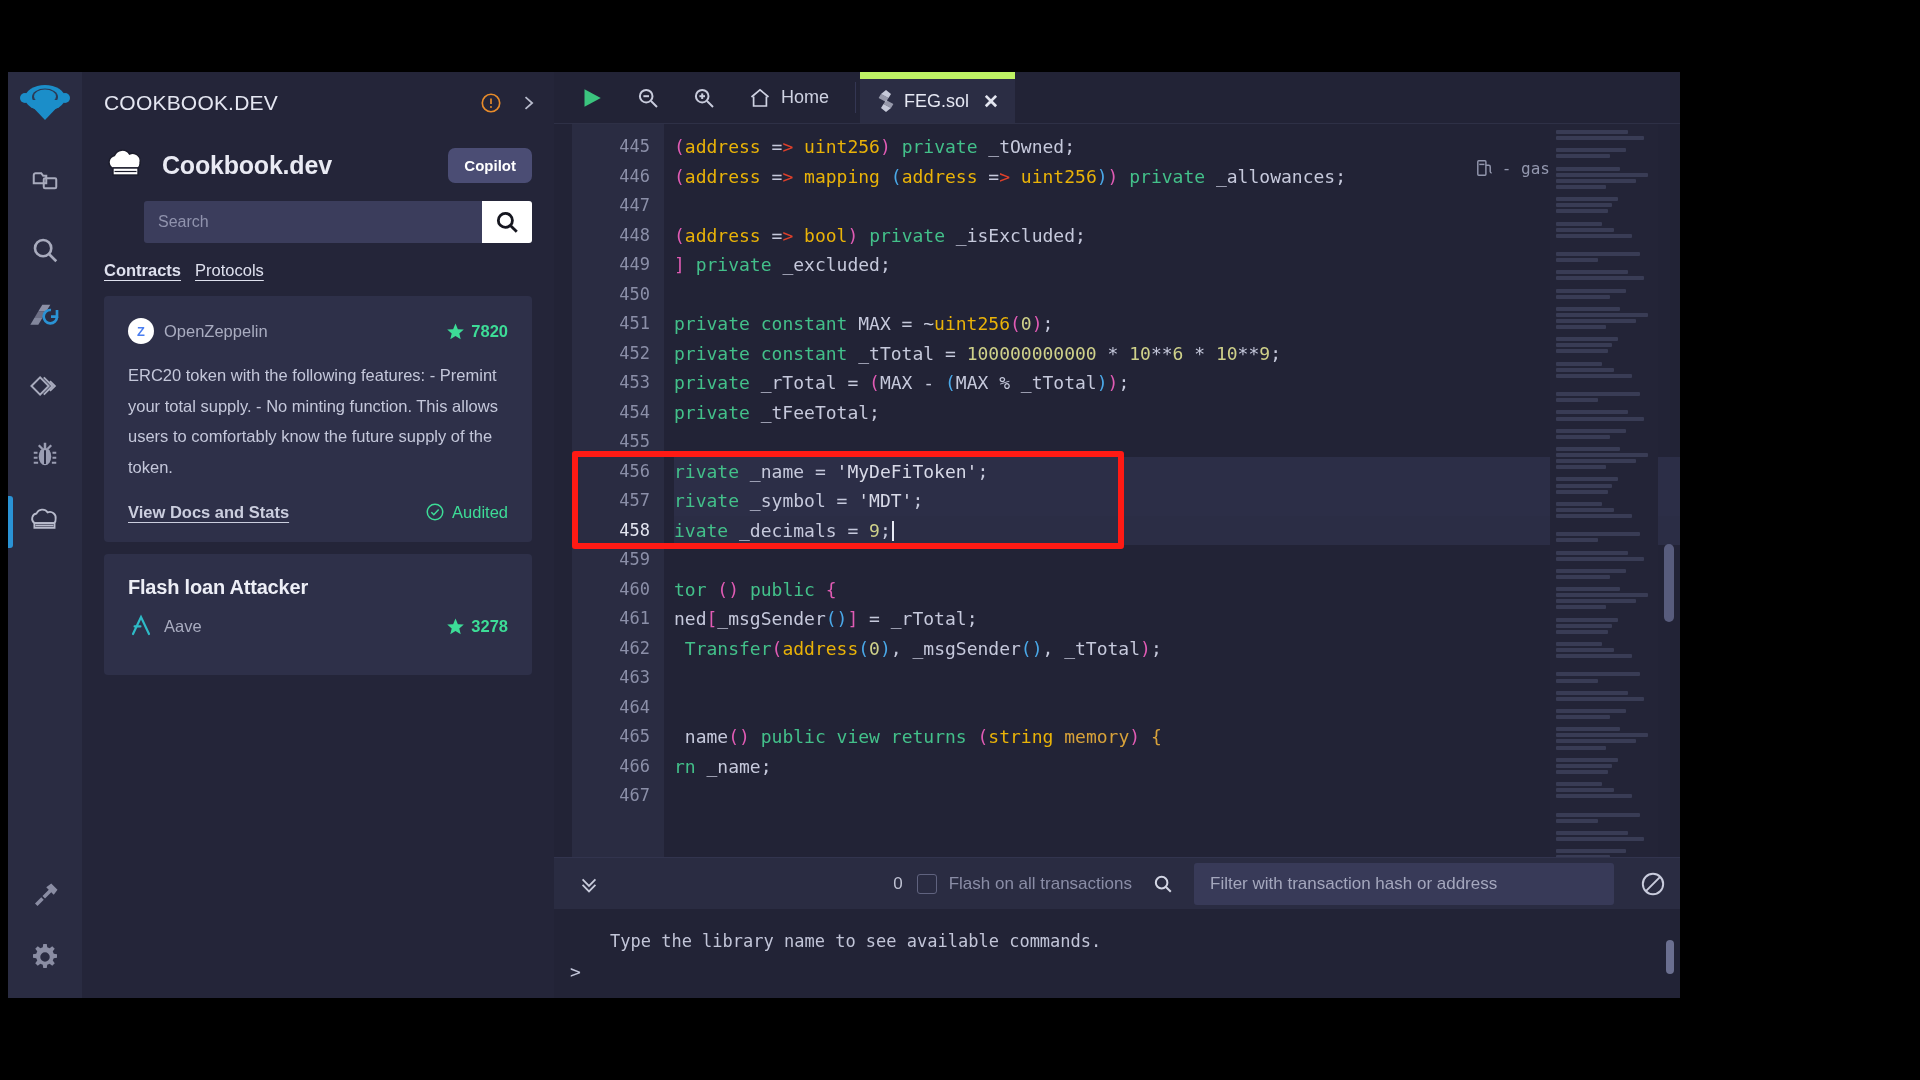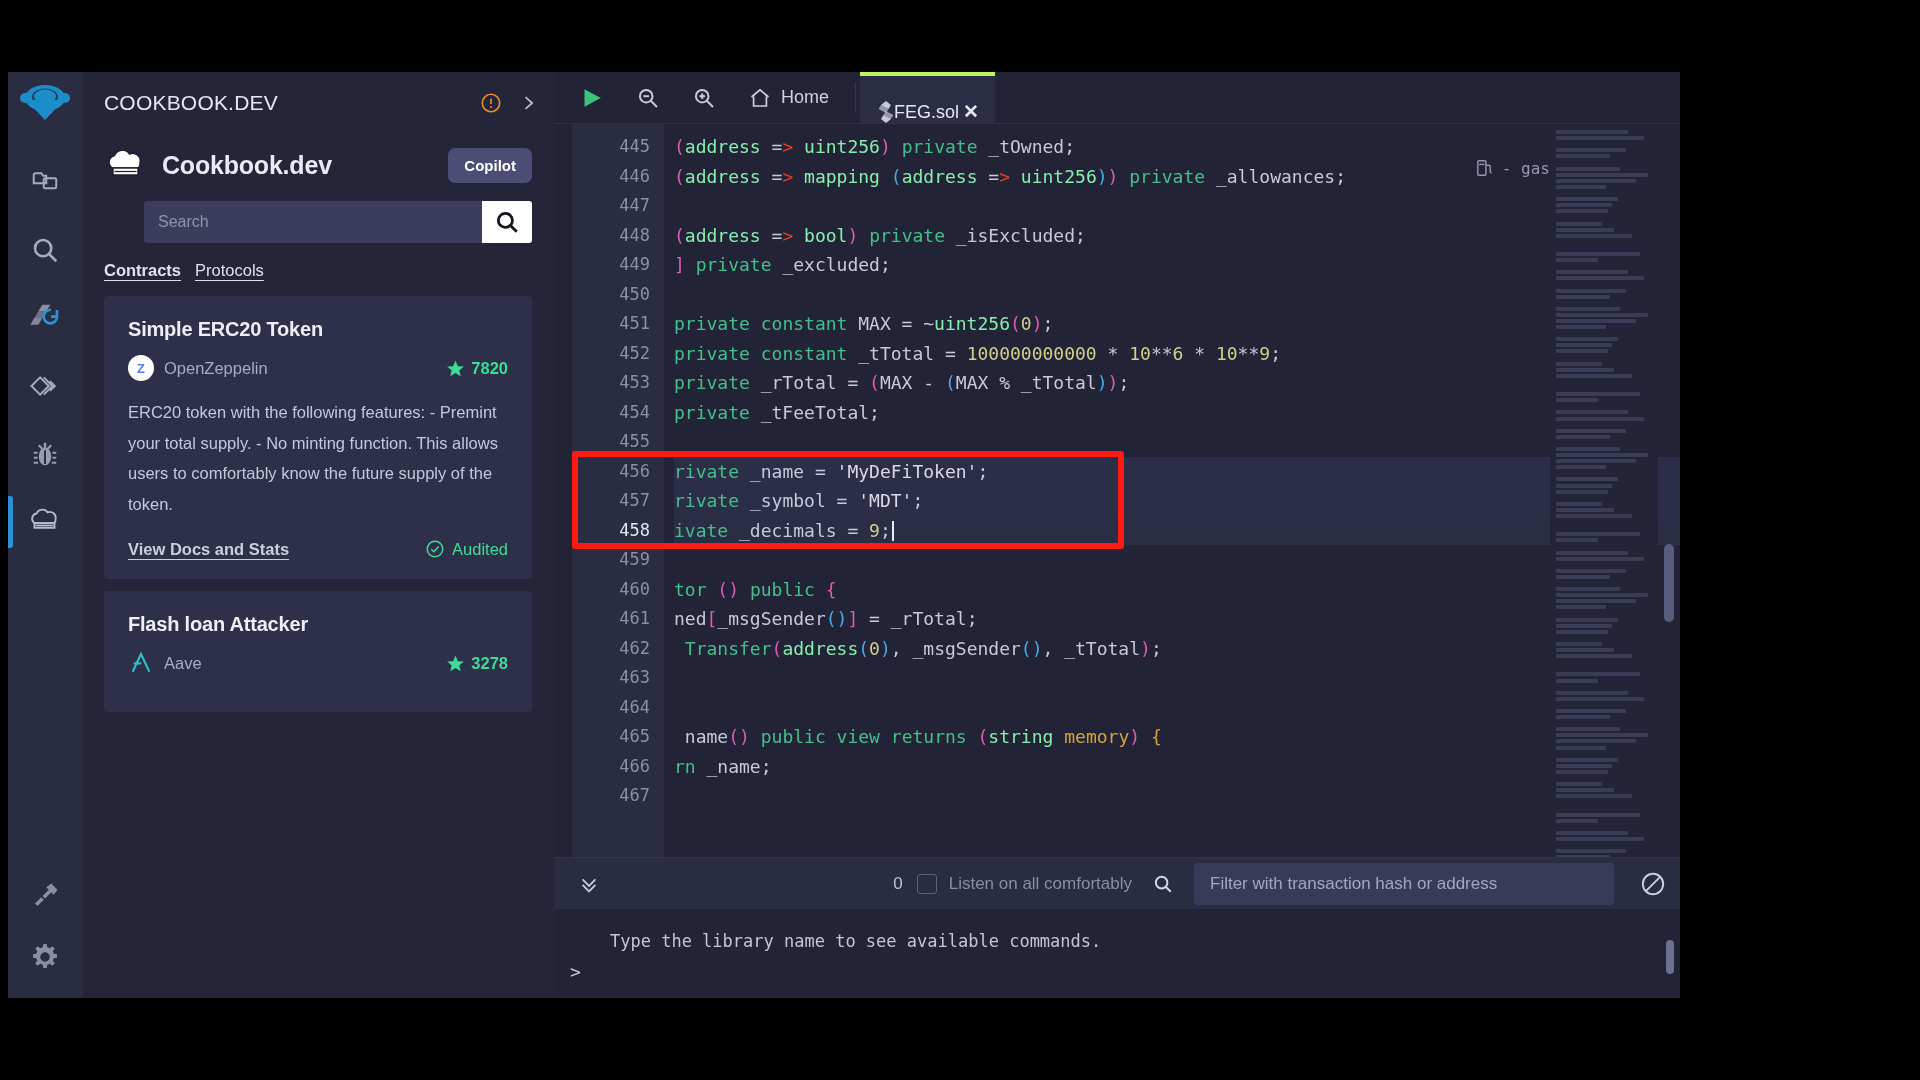--- a/index.html
+++ b/index.html
@@ -161,24 +161,24 @@
     border-bottom: 1px solid #2e3046;
   }
   .tb-btn {
     display:flex; align-items:center; justify-content:center;
     padding: 0 16px; cursor:pointer; color:#c9ccdd;
   }
   .tb-run { color:#3bc47e; padding-left:24px; }
   .tb-home { gap:9px; font-size:18px; color:#cfd2e2; padding-right:22px; }
   .tb-sep { width:1px; background:#343653; margin: 10px 4px; }
   .tab {
-    display:flex; align-items:flex-end; 
+    display:flex; align-items:center; gap:10px;
     padding: 0 16px 0 18px;
     background:#2b2d44;
-    border-top: 4px solid #bef264;
+    border-top: 7px solid #bef264;
     color:#e6e8f3; font-size:18px; cursor:pointer;
   }
   .tab .sol-ico { color:#cfd2e2; display:flex; }
   .tab .close-x { color:#e3e5f0; font-size:19px; font-weight:bold; margin-left:4px; }
 
   .code-wrap {
     flex: 1 1 auto;
     position: relative;
     display: flex;
     background:#222336;
@@ -210,21 +210,21 @@
     height: 29.5px; line-height:29.5px;
     font-family:"DejaVu Sans Mono", monospace;
     font-size: 18px;
     white-space: pre;
     color:#c6c9dc;
   }
   .code .cl.hl { background:#2c2e47; }
   .code .cl.cur-line { background:#2b2d45; }
   
   .t-kw   { color:#43c08a; }   
-  .t-typ  { color:#86efac;margin-top:24px; }   
+  .t-typ  { color:#eab308;margin-top:24px; }   
   .t-par1 { color:#e05bb4; }
   .t-par2 { color:#4aa8e8; }
   .t-par3 { color:#d8a23a; }
   .t-arrow{ color:#e0402a; }
   .t-num  { color:#cfd18a; }
   .t-var  { color:#c6c9dc; }
   .t-mem  { color:#d8a23a; }
   .t-str  { color:#d8dae8; }
   .caret {
     display:inline-block; width:2px; height:20px;
@@ -432,21 +432,20 @@
             </svg>
           </button>
         </div>
 
         <div class="cb-tabs">
           <div class="cb-tab">Contracts</div>
           <div class="cb-tab secondary">Protocols</div>
         </div>
 
         <div class="card">
-          <div class="card-title">Simple ERC20 Token</div>
           <div class="card-meta">
             <div class="av av-oz">
               <svg width="22" height="22" viewBox="0 0 24 24">
                 <circle cx="12" cy="12" r="11" fill="#ffffff"></circle>
                 <text x="12" y="17" font-size="14" font-weight="bold" text-anchor="middle" fill="#4a7ef0" font-family="Liberation Sans, sans-serif">Z</text>
               </svg>
             </div>
             <div class="card-author">OpenZeppelin</div>
             <div class="card-stars">
               <svg width="19" height="19" viewBox="0 0 24 24" fill="#3ddc97">
@@ -737,21 +736,21 @@
       <div class="term-bar">
         <div class="term-chev">
           <svg width="22" height="22" viewBox="0 0 24 24" fill="none" stroke="#c8cbdb" stroke-width="2">
             <polyline points="5,7 12,14 19,7"></polyline>
               <polyline points="5,13 12,20 19,13"></polyline>
           </svg>
         </div>
         <div class="term-flex"></div>
         <div class="term-count">0</div>
         <div class="term-check"></div>
-        <div class="term-listen">Listen on all comfortably</div>
+        <div class="term-listen">Flash on all transactions</div>
         <div class="term-searchico">
           <svg width="22" height="22" viewBox="0 0 24 24" fill="none" stroke="#d3d6e4" stroke-width="2.2">
             <circle cx="10.5" cy="10.5" r="6.3"></circle>
               <line x1="15.2" y1="15.2" x2="20.5" y2="20.5"></line>
           </svg>
         </div>
         <input class="term-filter" type="text" placeholder="Filter with transaction hash or address" style="">
         <div class="term-ban">
           <svg width="26" height="26" viewBox="0 0 24 24" fill="none" stroke="#c9ccdd" stroke-width="1.8">
             <circle cx="12" cy="12" r="9.4"></circle>

